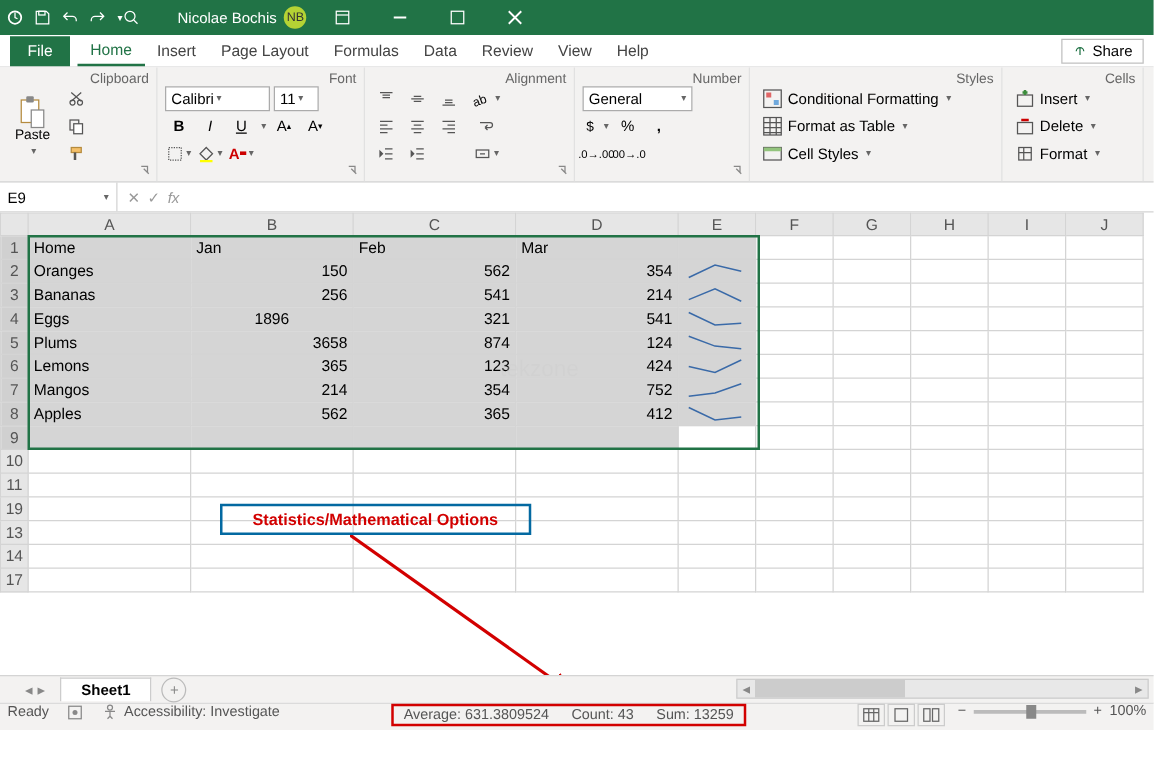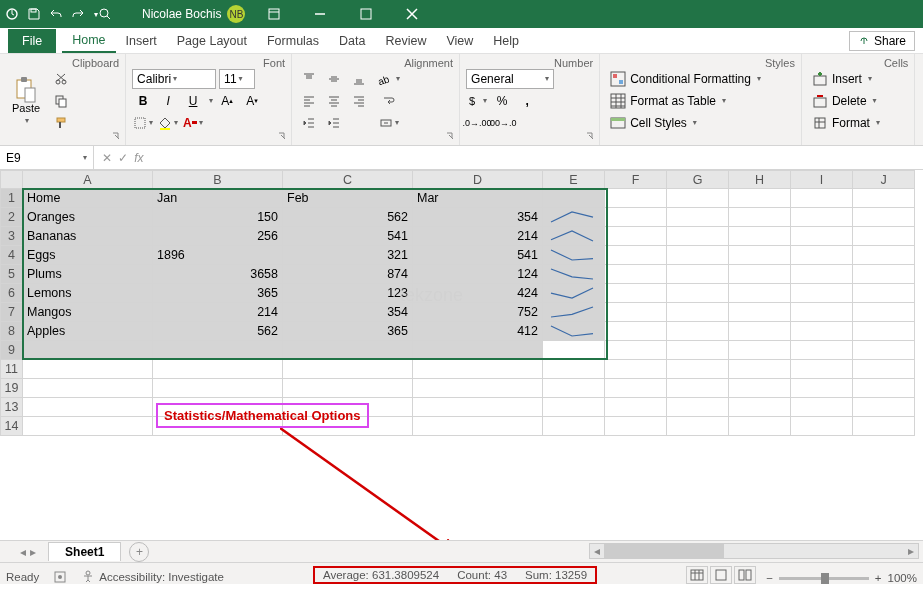--- a/index.html
+++ b/index.html
@@ -41,28 +41,28 @@
 .grid th, .grid td { border: 1px solid #d4d4d4; font-size: 12.5px; font-weight: normal; }
 .grid .corner { width: 22px; height: 18px; background: #e6e6e6; }
 .grid .colh { height: 18px; background: #e6e6e6; text-align: center; color: #555; }
 .grid .rowh { width: 22px; background: #e6e6e6; text-align: center; color: #555; }
 .grid td.cell { height: 19px; padding: 0 4px; }
 .cA,.cB,.cC,.cD { width: 130px; } .cE { width: 62px; } .cF,.cG,.cH,.cI,.cJ { width: 62px; }
 .sel-range td.cell { background: #d5d5d5; }
 .sel-range .colh, .sel-range .rowh { background: #d0d0d0; }
 .selbox { position: absolute; border: 2px solid #217346; pointer-events: none; }
 .spark { width: 50px; height: 14px; }
-.annot-box { position: absolute; border: 2px solid #d946ef; color: #d20000; font-weight: bold; font-size: 13px; padding: 3px 6px; background: rgba(255,255,255,0.0); }
+.annot-box { position: absolute; border: 2px solid #0369a1; color: #d20000; font-weight: bold; font-size: 13px; padding: 3px 24px; background: rgba(255,255,255,0.0); margin-left: 20px; }
 .annot-arrow { position: absolute; }
 .sheettabs { height: 22px; border-top: 1px solid #d4d4d4; background: #f3f2f1; display: flex; align-items: center; padding-left: 20px; position: relative; }
 .sheettabs .nav { display: flex; gap: 4px; color: #888; margin-right: 12px; }
 .sheettabs .tab { background: #fff; border: 1px solid #ccc; border-bottom: none; padding: 2px 16px; font-size: 12px; font-weight: 600; }
 .sheettabs .addsheet { width: 20px; height: 20px; margin-left: 8px; border-radius: 50%; border: 1px solid #bbb; display: flex; align-items: center; justify-content: center; color: #888; }
 .sheettabs .hscroll { position: absolute; right: 4px; top: 2px; width: 330px; height: 16px; background: #e8e8e8; border: 1px solid #ccc; display: flex; }
-.statusbar { height: 22px; background: #f3f2f1; border-top: 1px solid #d4d4d4; display: flex; align-items: flex-end; font-size: 11.5px; color: #555; padding: 0 6px; }
+.statusbar { height: 22px; background: #f3f2f1; border-top: 1px solid #d4d4d4; display: flex; align-items: flex-start; font-size: 11.5px; color: #555; padding: 0 6px; }
 .statusbar .left { display: flex; gap: 14px; align-items: center; }
 .statusbar .stats { margin-left: auto; margin-right: auto; display: flex; gap: 18px; border: 2px solid #d20000; padding: 1px 8px; }
 .statusbar .views { display: flex; gap: 2px; margin-right: 10px; }
 .statusbar .viewbtn { width: 22px; height: 18px; border: 1px solid #ccc; display: flex; align-items: center; justify-content: center; }
 .statusbar .zoom { display: flex; align-items: center; gap: 6px; }
 .statusbar .slider { width: 90px; height: 3px; background: #bbb; position: relative; }
 .statusbar .slider .thumb { position: absolute; left: 42px; top: -4px; width: 8px; height: 11px; background: #888; }
 .tri { font-size: 8px; color: #666; margin-left: 2px; }
 svg { display: block; }
 </style>
@@ -543,21 +543,21 @@
           </td>
           <td class="cell cF" style=";background:#fff"></td>
           <td class="cell cG" style=";background:#fff"></td>
           <td class="cell cH" style=";background:#fff"></td>
           <td class="cell cI" style=";background:#fff"></td>
           <td class="cell cJ" style=";background:#fff"></td>
         </tr>
         <tr class="sel-range">
           <th class="rowh">4</th>
           <td class="cell cA" style="">Eggs</td>
-          <td class="cell cB" style="text-align:left">1896</td>
+          <td class="cell cB" style="text-align:center">1896</td>
           <td class="cell cC" style="text-align:right">321</td>
           <td class="cell cD" style="text-align:right">541</td>
           <td class="cell cE" style="">
             <svg class="spark" viewBox="0 0 50 14">
               <polyline points="4,2 25,12 46,10.603174603174603" fill="none" stroke="#3a6aa8" stroke-width="1.2"></polyline>
             </svg>
           </td>
           <td class="cell cF" style=";background:#fff"></td>
           <td class="cell cG" style=";background:#fff"></td>
           <td class="cell cH" style=";background:#fff"></td>
@@ -639,20 +639,33 @@
           <td class="cell cC" style=""></td>
           <td class="cell cD" style=""></td>
           <td class="cell cE" style=";background:#fff"></td>
           <td class="cell cF" style=";background:#fff"></td>
           <td class="cell cG" style=";background:#fff"></td>
           <td class="cell cH" style=";background:#fff"></td>
           <td class="cell cI" style=";background:#fff"></td>
           <td class="cell cJ" style=";background:#fff"></td>
         </tr>
         <tr>
+          <th class="rowh">10</th>
+          <td class="cell cA" style=";background:#fff"></td>
+          <td class="cell cB" style=";background:#fff"></td>
+          <td class="cell cC" style=";background:#fff"></td>
+          <td class="cell cD" style=";background:#fff"></td>
+          <td class="cell cE" style=";background:#fff"></td>
+          <td class="cell cF" style=";background:#fff"></td>
+          <td class="cell cG" style=";background:#fff"></td>
+          <td class="cell cH" style=";background:#fff"></td>
+          <td class="cell cI" style=";background:#fff"></td>
+          <td class="cell cJ" style=";background:#fff"></td>
+        </tr>
+        <tr>
           <th class="rowh">11</th>
           <td class="cell cA" style=";background:#fff"></td>
           <td class="cell cB" style=";background:#fff"></td>
           <td class="cell cC" style=";background:#fff"></td>
           <td class="cell cD" style=";background:#fff"></td>
           <td class="cell cE" style=";background:#fff"></td>
           <td class="cell cF" style=";background:#fff"></td>
           <td class="cell cG" style=";background:#fff"></td>
           <td class="cell cH" style=";background:#fff"></td>
           <td class="cell cI" style=";background:#fff"></td>
@@ -679,20 +692,33 @@
           <td class="cell cD" style=";background:#fff"></td>
           <td class="cell cE" style=";background:#fff"></td>
           <td class="cell cF" style=";background:#fff"></td>
           <td class="cell cG" style=";background:#fff"></td>
           <td class="cell cH" style=";background:#fff"></td>
           <td class="cell cI" style=";background:#fff"></td>
           <td class="cell cJ" style=";background:#fff"></td>
         </tr>
         <tr>
           <th class="rowh">14</th>
+          <td class="cell cA" style=";background:#fff"></td>
+          <td class="cell cB" style=";background:#fff"></td>
+          <td class="cell cC" style=";background:#fff"></td>
+          <td class="cell cD" style=";background:#fff"></td>
+          <td class="cell cE" style=";background:#fff"></td>
+          <td class="cell cF" style=";background:#fff"></td>
+          <td class="cell cG" style=";background:#fff"></td>
+          <td class="cell cH" style=";background:#fff"></td>
+          <td class="cell cI" style=";background:#fff"></td>
+          <td class="cell cJ" style=";background:#fff"></td>
+        </tr>
+        <tr>
+          <th class="rowh">17</th>
           <td class="cell cA" style=";background:#fff"></td>
           <td class="cell cB" style=";background:#fff"></td>
           <td class="cell cC" style=";background:#fff"></td>
           <td class="cell cD" style=";background:#fff"></td>
           <td class="cell cE" style=";background:#fff"></td>
           <td class="cell cF" style=";background:#fff"></td>
           <td class="cell cG" style=";background:#fff"></td>
           <td class="cell cH" style=";background:#fff"></td>
           <td class="cell cI" style=";background:#fff"></td>
           <td class="cell cJ" style=";background:#fff"></td>

